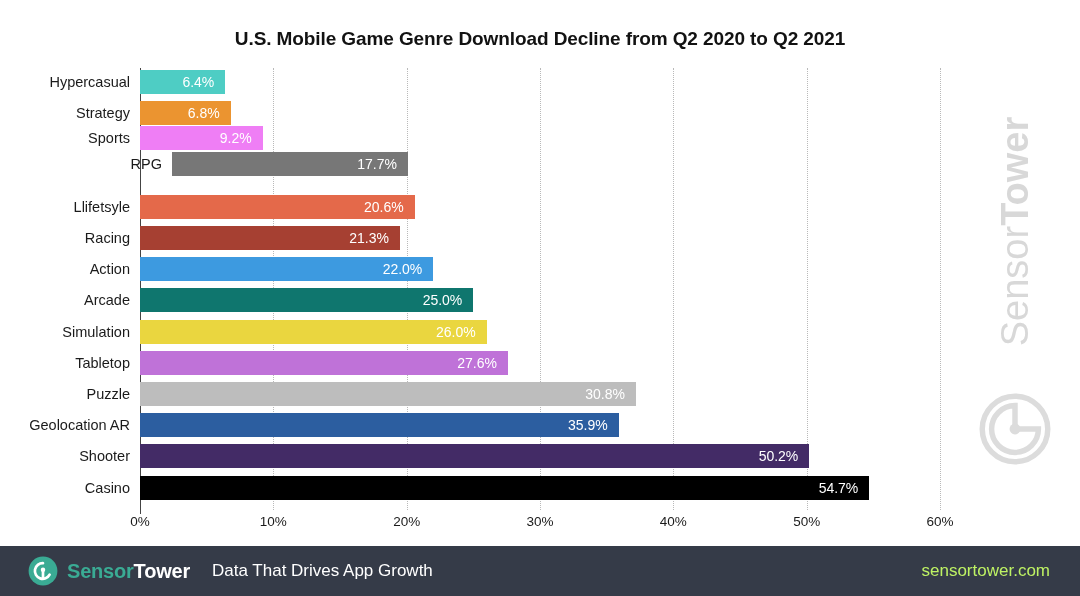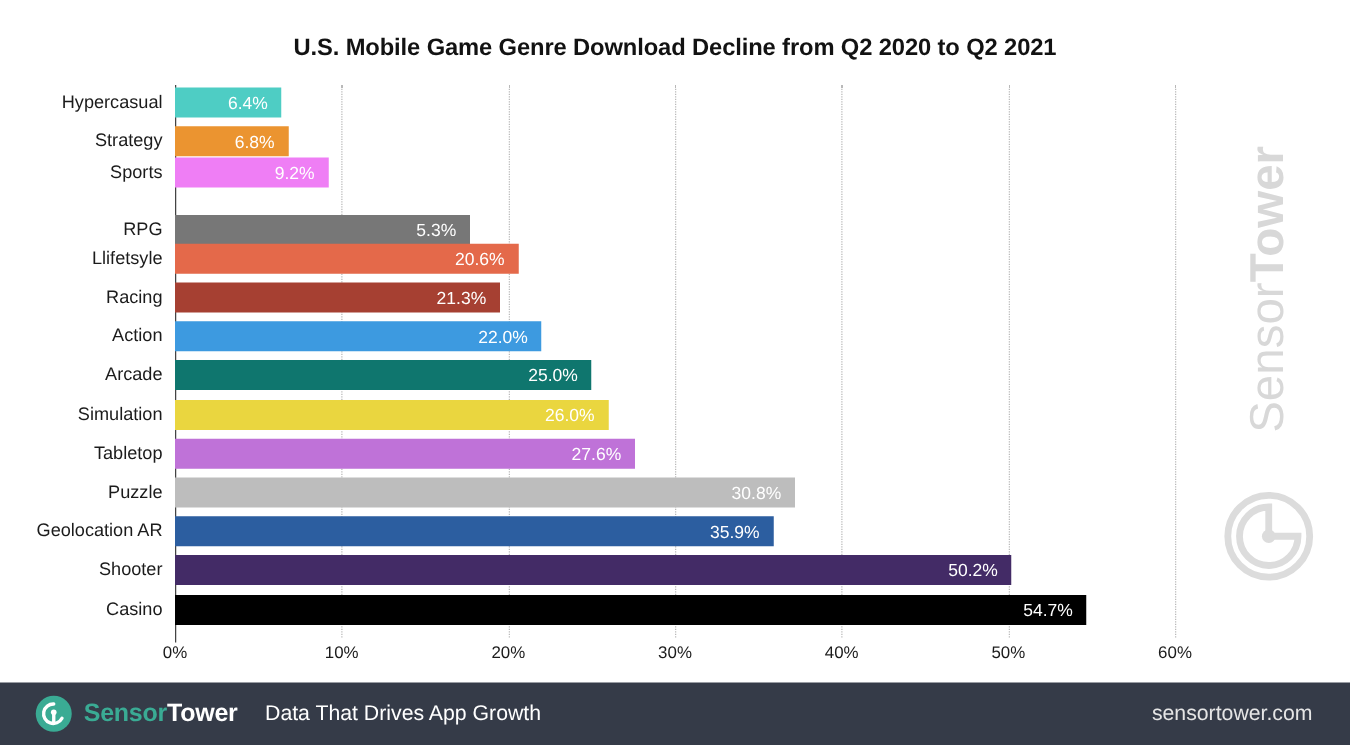--- a/index.html
+++ b/index.html
@@ -165,21 +165,21 @@
   #footer-tagline {
     margin-left: 22px;
     font-size: 17px;
     color: #ffffff;
     white-space: nowrap;
   }
   #footer-url {
     margin-left: auto;
     margin-right: 30px;
     font-size: 17px;
-    color: #e5e5e5;
+    color: #bef264;
     white-space: nowrap;
   }
 </style>
 </head>
 <body>
 
 <div id="page">
 
   <div id="chart-title">U.S. Mobile Game Genre Download Decline from Q2 2020 to Q2 2021</div>
 
@@ -214,24 +214,24 @@
         <div class="bar" style="width: 90.6667px; background: rgb(235, 148, 48);">
           <span class="bar-value">6.8%</span>
         </div>
       </div>
       <div class="row" style="top: 58px;">
         <div class="ylabel">Sports</div>
         <div class="bar" style="width: 122.667px; background: rgb(239, 126, 245);">
           <span class="bar-value">9.2%</span>
         </div>
       </div>
-      <div class="row" style="top: 104px;">
+      <div class="row" style="top: 84px; margin-left: 32px;">
         <div class="ylabel">RPG</div>
         <div class="bar" style="width: 236px; background: rgb(119, 119, 119);">
-          <span class="bar-value">5.3%</span>
+          <span class="bar-value">17.7%</span>
         </div>
       </div>
       <div class="row" style="top: 126.8px;">
         <div class="ylabel">Llifetsyle</div>
         <div class="bar" style="width: 274.667px; background: rgb(228, 105, 74);">
           <span class="bar-value">20.6%</span>
         </div>
       </div>
       <div class="row" style="top: 158px;">
         <div class="ylabel">Racing</div>

